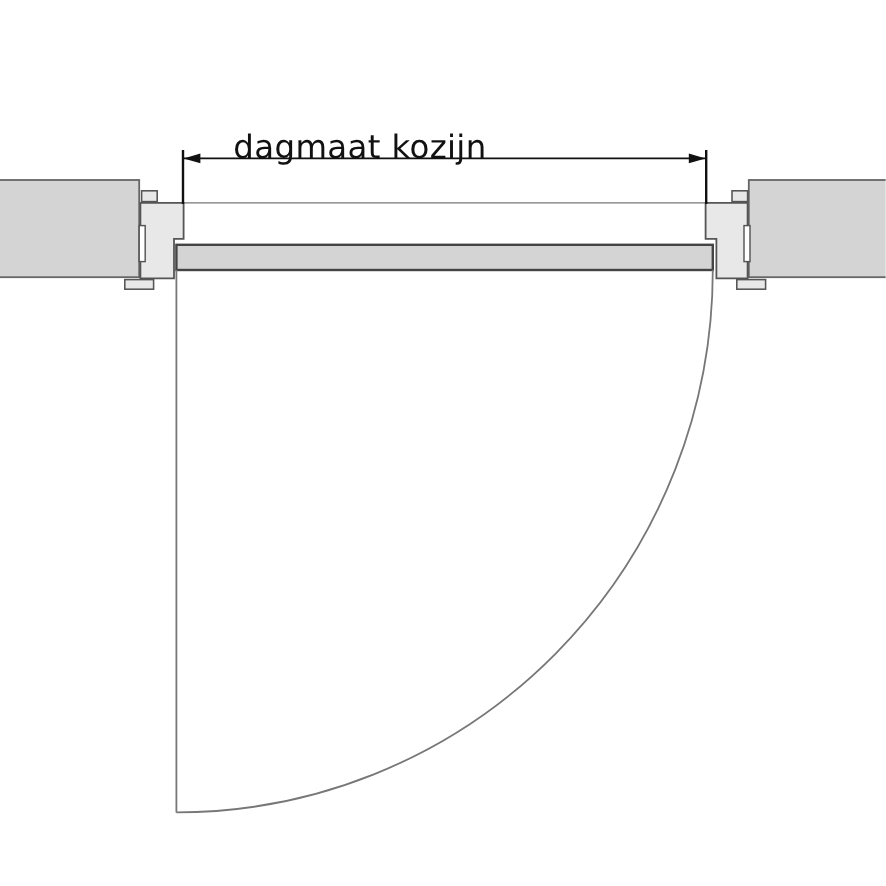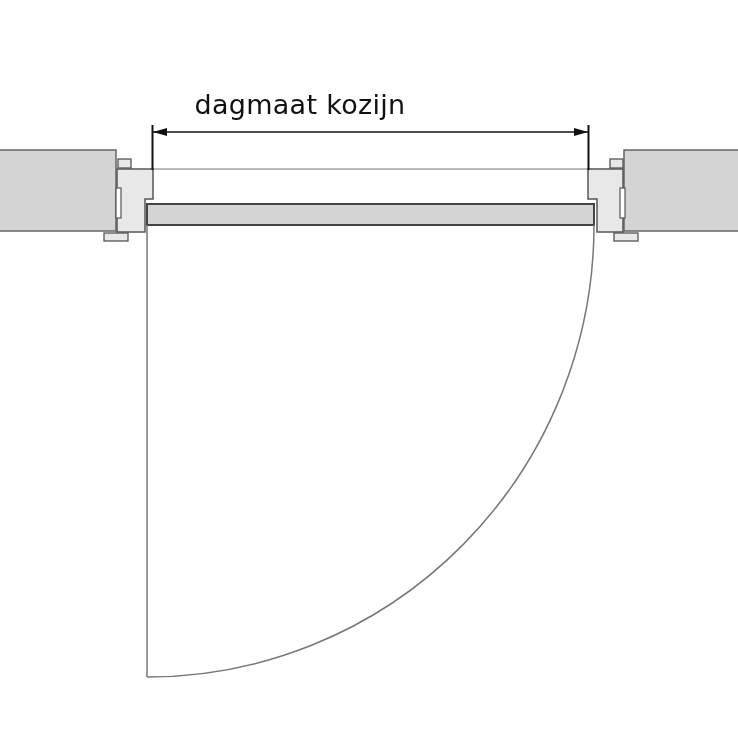--- a/index.html
+++ b/index.html
@@ -18,21 +18,21 @@
       position: absolute;
       left: 0;
       top: 0;
       width: 738px;
       height: 738px;
     }
     .dim-label {
       position: absolute;
       left: 0;
       width: 600px;
-      top: 89px;
+      top: 108px;
       text-align: center;
       font-size: 27px;
       color: #111111;
       letter-spacing: 0.3px;
       font-family: "DejaVu Sans", "Liberation Sans", sans-serif;
       font-weight: normal;
     }
   </style>
 </head>
 <body>

